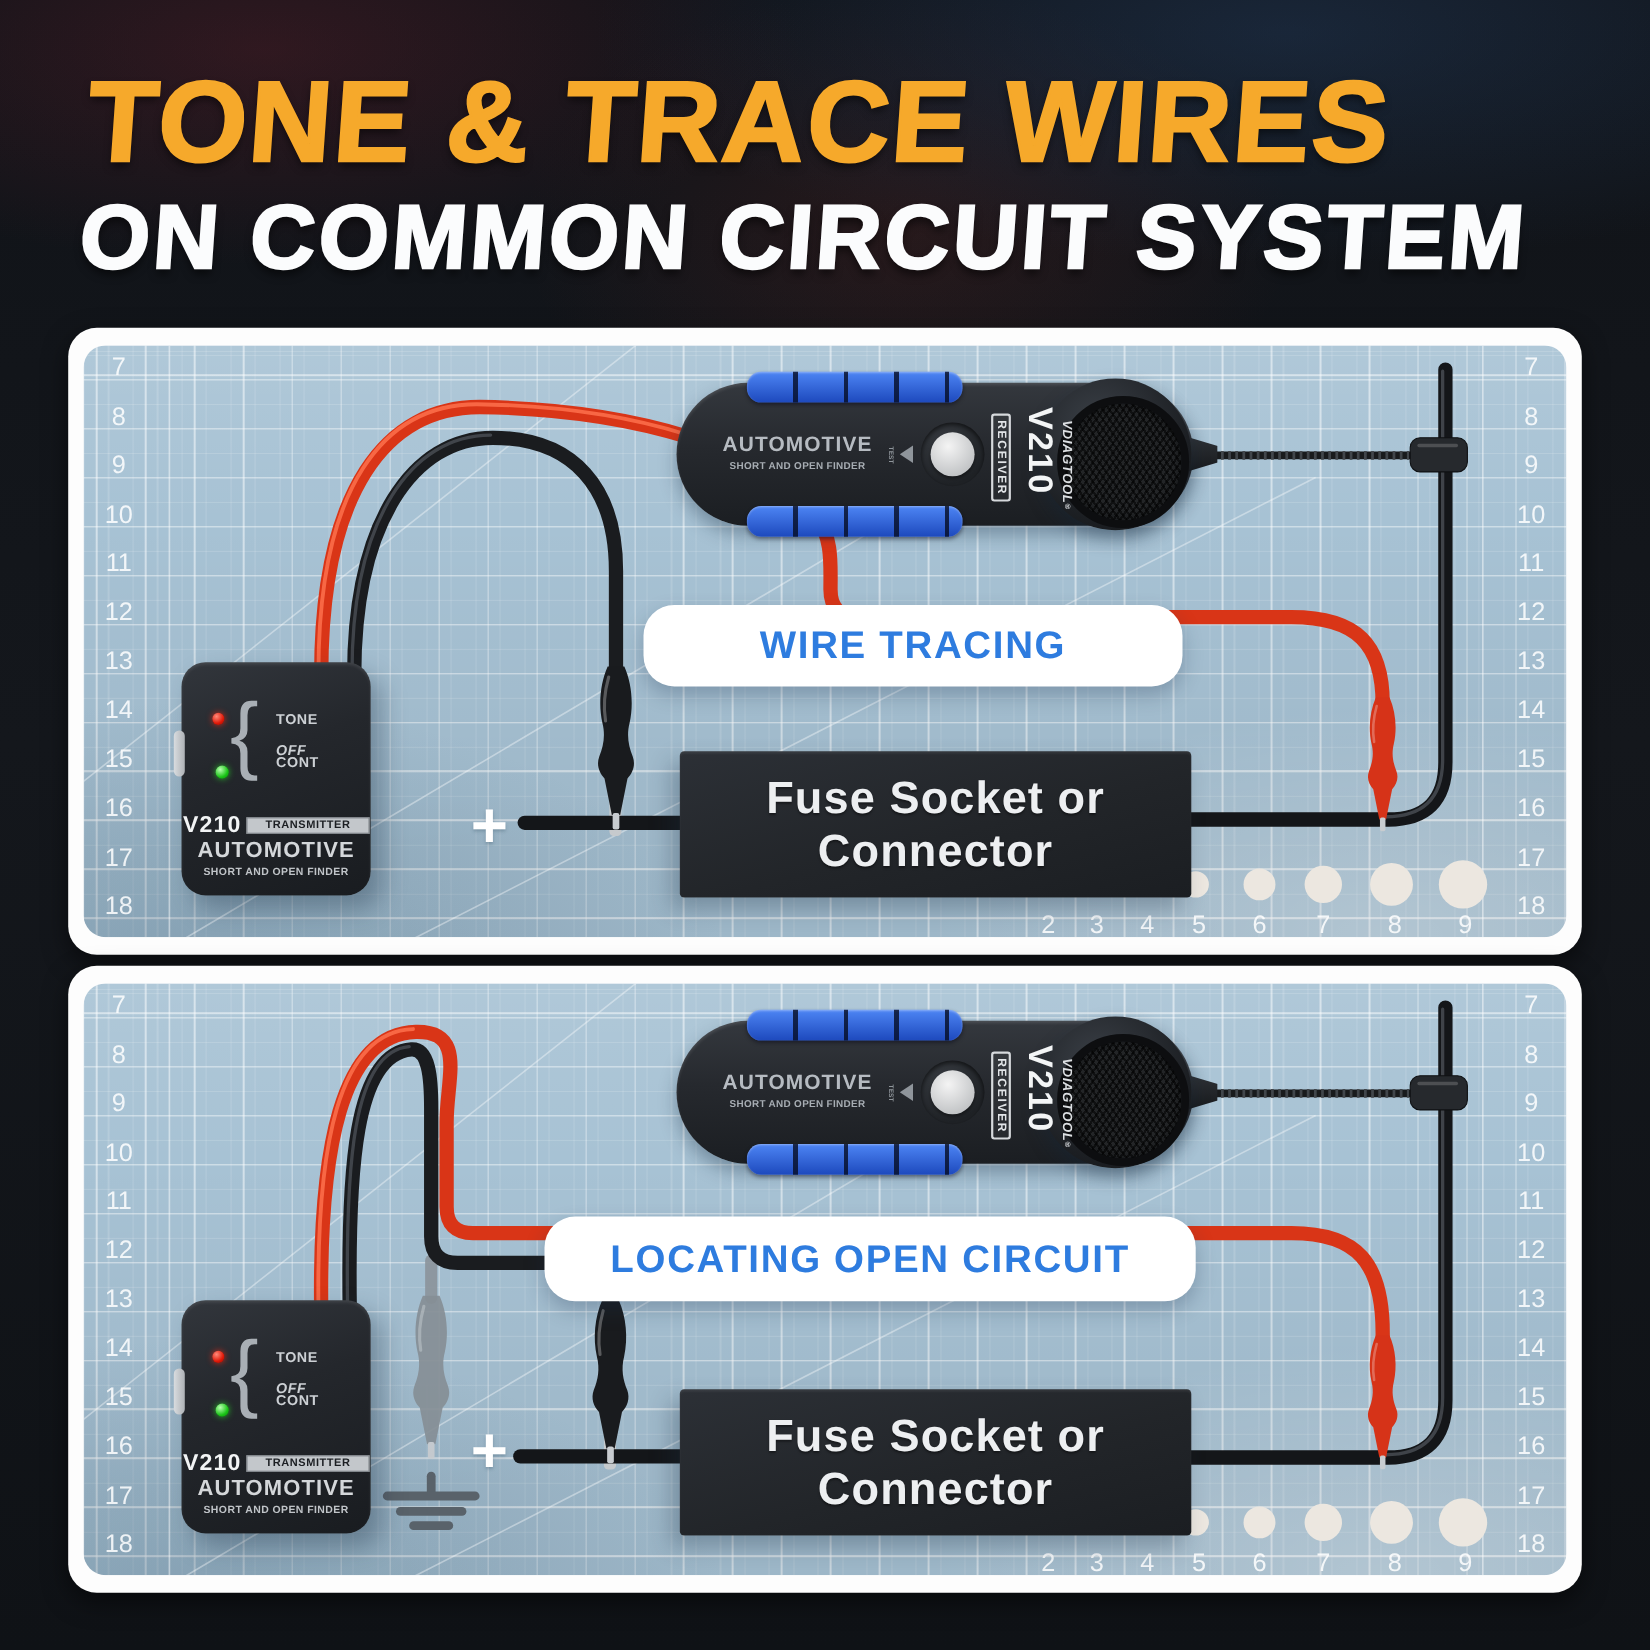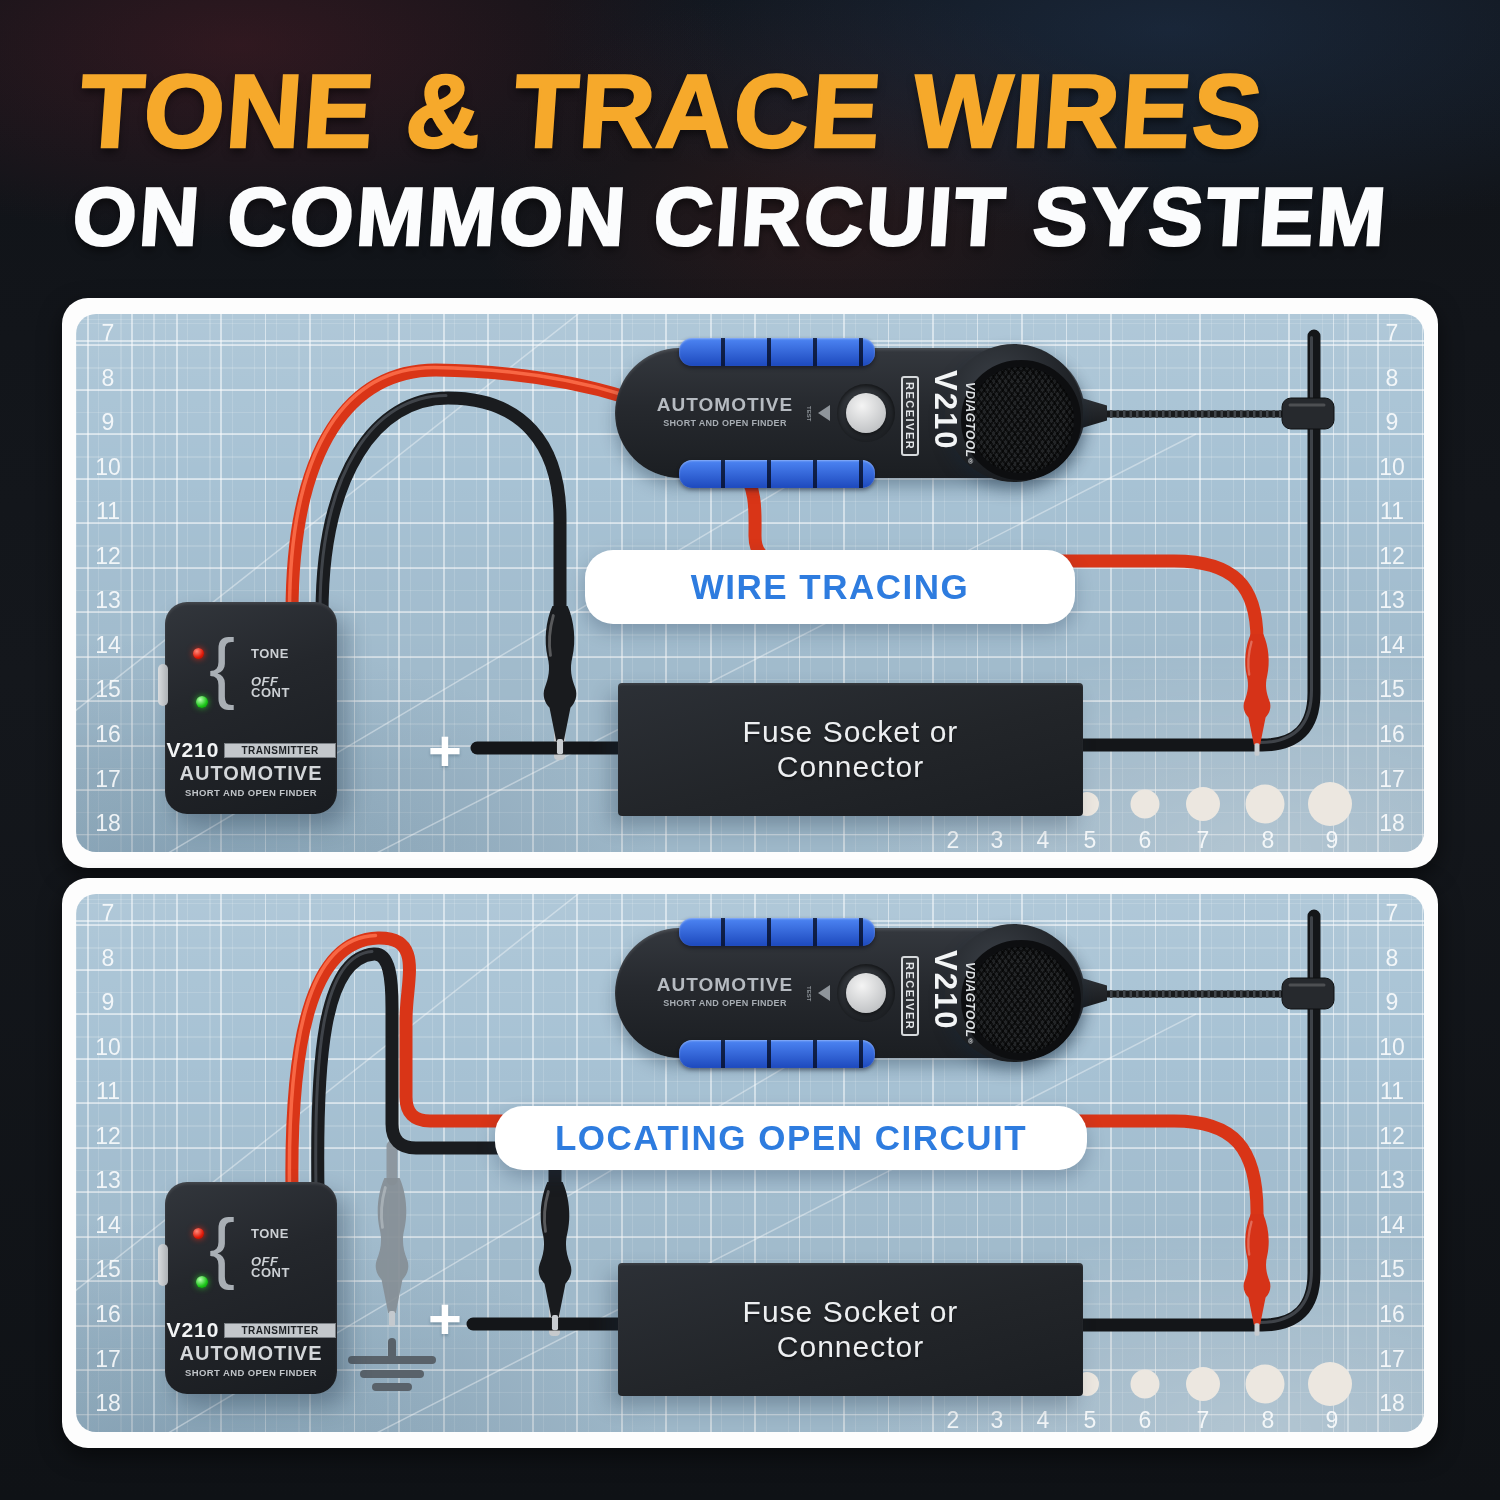--- a/index.html
+++ b/index.html
@@ -56,28 +56,28 @@
   .ruler-bottom{position:absolute;left:0;top:513px;width:100%;height:26px;z-index:2;}
   .ruler-bottom .num{position:absolute;transform:translateX(-50%);font-size:23px;color:rgba(255,255,255,.85);}
   
   .plus{position:absolute;z-index:2;font-size:58px;font-weight:bold;color:#ffffff;line-height:1;text-shadow:0 2px 3px rgba(40,70,90,.3);}
   .panel--one .plus{left:352px;top:408px;}
   .panel--two .plus{left:352px;top:396px;}
   
   .pill{position:absolute;background:#ffffff;border-radius:28px;box-shadow:0 8px 18px rgba(30,50,80,.28);
     display:flex;align-items:center;justify-content:center;z-index:3;}
   .panel--one .pill{left:509px;top:236px;width:490px;height:74px;}
-  .panel--two .pill{left:419px;top:212px;width:592px;height:64px;}
+  .panel--two .pill{left:419px;top:212px;width:592px;height:77px;}
   .pill span{font-size:35px;font-weight:bold;color:#2e7cdf;letter-spacing:1.5px;}
   
   .fusebox{position:absolute;left:542px;top:369px;width:465px;height:133px;z-index:2;border-radius:4px;
     background:linear-gradient(165deg,#2c3036 0%,#222529 55%,#1b1e22 100%);
     box-shadow:-8px 10px 20px rgba(25,45,65,.30), inset 0 2px 2px rgba(255,255,255,.07);
     display:flex;flex-direction:column;align-items:center;justify-content:center;}
-  .fb-line{font-size:30px;font-weight:normal;color:#edeff1;letter-spacing:1px;line-height:1.15;text-shadow:0 2px 2px rgba(0,0,0,.4);}
+  .fb-line{font-size:41px;font-weight:bold;color:#edeff1;letter-spacing:1px;line-height:1.15;text-shadow:0 2px 2px rgba(0,0,0,.4);}
   
   .transmitter{position:absolute;left:89px;top:288px;width:172px;height:212px;z-index:2;border-radius:22px;
     background:linear-gradient(160deg,#32363c 0%,#24272c 40%,#191c20 100%);
     box-shadow:10px 12px 22px rgba(25,45,65,.35), inset 0 2px 3px rgba(255,255,255,.10);}
   .tx-led{position:absolute;border-radius:50%;}
   .tx-led-red{left:28px;top:46px;width:11px;height:11px;background:radial-gradient(circle at 35% 30%,#ff8a7a,#e01807 60%,#8d0e02);box-shadow:0 0 6px rgba(255,40,20,.8);}
   .tx-led-green{left:31px;top:94px;width:12px;height:12px;background:radial-gradient(circle at 35% 30%,#b8ffb0,#19c416 60%,#0a7d08);box-shadow:0 0 6px rgba(40,220,40,.8);}
   .tx-brace{position:absolute;left:44px;top:26px;font-size:78px;line-height:1;color:#a9afb5;}
   .tx-sw{position:absolute;left:86px;top:0;width:80px;font-size:13px;font-weight:bold;color:#ccd0d4;letter-spacing:.5px;}
   .tx-sw .s1{position:absolute;top:44px;}

